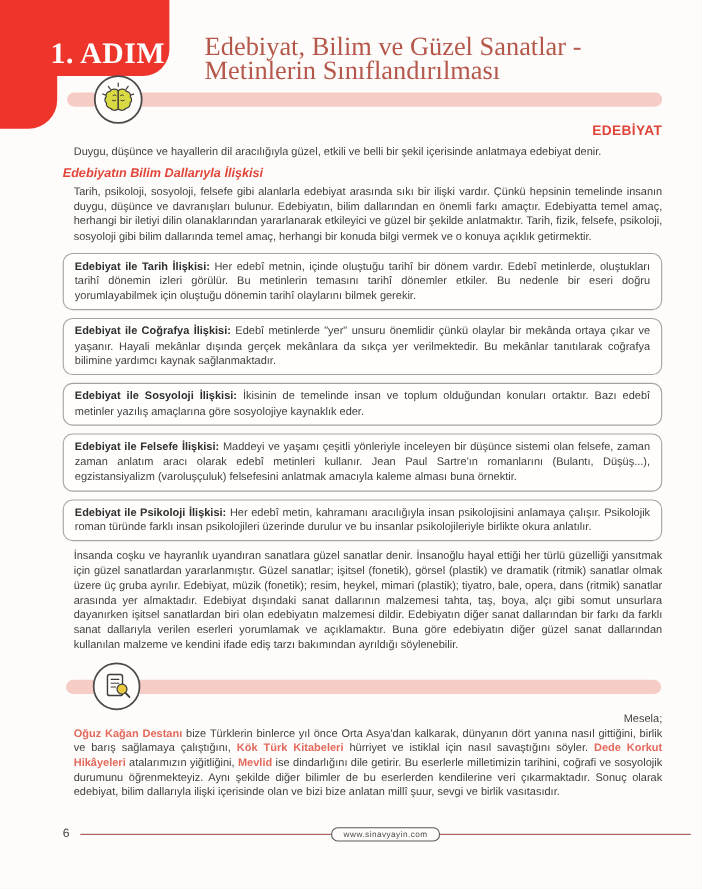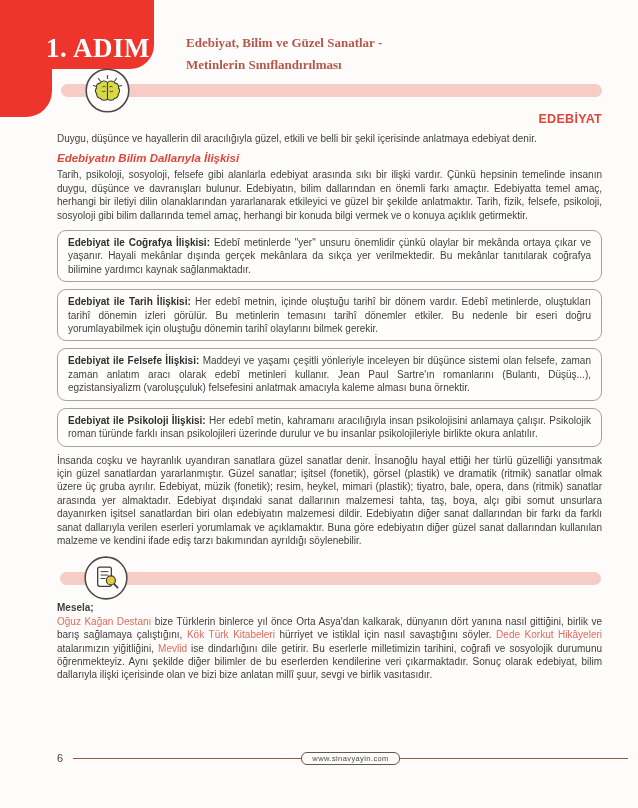--- a/index.html
+++ b/index.html
@@ -18,55 +18,55 @@
     position:absolute; top:0; left:0; width:154px; height:69px;
     background:#ee352b; border-radius:0 0 24px 0;
   }
   .step-label {
     position:absolute; top:33px; left:42px; width:112px;
     font-family:"Liberation Serif", serif; font-weight:bold;
     font-size:27px; color:#ffffff; text-align:center; letter-spacing:.5px;
   }
   .page-title {
     position:absolute; top:32px; left:186px; width:400px;
-    font-family:"Liberation Serif", serif; font-weight:bold;
-    font-size:13px; line-height:22px; color:#b5574a;
+    font-family:"Liberation Serif", serif; font-weight:normal;
+    font-size:24px; line-height:22px; color:#b5574a;
   }
   .pink-bar {
     position:absolute; left:61px; width:541px; height:13px;
     background:#f5ccc6; border-radius:7px;
   }
   .bar-1 { top:84px; }
   .icon-circle { position:absolute; }
   .icon-brain { top:67px; left:84px; }
   
   .content { position:absolute; top:112px; left:57px; width:545px; }
   .h-edebiyat {
     text-align:right; font-size:12.5px; font-weight:bold;
     color:#e0453a; letter-spacing:.3px; margin-bottom:6px;
   }
-  .para { font-size:10px; line-height:13.4px; text-align:justify; color:#3f3f3f; }
+  .para { font-size:10px; line-height:13.4px; text-align:justify; color:#3f3f3f;margin-left:10px; }
   .mb { margin-bottom:5px; }
   .h-section {
     color:#e0453a; font-weight:bold; font-size:11.5px; margin:7px 0 4px;font-style:italic;
   }
   .box {
     border:1px solid #a3a3a3; border-radius:9px; background:#fffefd;
     padding:5px 10px; margin-bottom:7px;
   }
   .box-text { font-size:10px; line-height:13.4px; text-align:justify; }
   .box-text b { color:#2e2e2e; }
   
   .divider-2 { position:relative; height:46px; margin-top:8px; }
   .divider-2 .pink-bar2 {
     position:absolute; left:3px; top:17px; width:541px; height:13px;
     background:#f5ccc6; border-radius:7px;
   }
   .divider-2 .icon-doc { position:absolute; left:26px; top:0; }
-  .hl { color:#e2695c; }
+  .hl { color:#e2695c;font-weight:bold; }
   
   .footer {
     position:absolute; top:752px; left:57px; right:10px;
     display:flex; align-items:center;
   }
   .page-number { font-size:11px; color:#3f3f3f; margin-right:10px; }
   .footer-rule {
     flex:1; display:flex; align-items:center; justify-content:center;
     height:1px; background:#a0544c; position:relative;
   }
@@ -106,24 +106,27 @@
   </div>
 
   <div class="content">
     <div class="h-edebiyat">EDEBİYAT</div>
     <p class="para mb">Duygu, düşünce ve hayallerin dil aracılığıyla güzel, etkili ve belli bir şekil içerisinde anlatmaya edebiyat denir.</p>
 
     <div class="h-section">Edebiyatın Bilim Dallarıyla İlişkisi</div>
     <p class="para" style="margin-bottom:8px;">Tarih, psikoloji, sosyoloji, felsefe gibi alanlarla edebiyat arasında sıkı bir ilişki vardır. Çünkü hepsinin temelinde insanın duygu, düşünce ve davranışları bulunur. Edebiyatın, bilim dallarından en önemli farkı amaçtır. Edebiyatta temel amaç, herhangi bir iletiyi dilin olanaklarından yararlanarak etkileyici ve güzel bir şekilde anlatmaktır. Tarih, fizik, felsefe, psikoloji, sosyoloji gibi bilim dallarında temel amaç, herhangi bir konuda bilgi vermek ve o konuya açıklık getirmektir.</p>
 
     <div class="box">
+      <p class="box-text"><b>Edebiyat ile Tarih İlişkisi:</b> <span>Her edebî metnin, içinde oluştuğu tarihî bir dönem vardır. Edebî metinlerde, oluştukları tarihî dönemin izleri görülür. Bu metinlerin temasını tarihî dönemler etkiler. Bu nedenle bir eseri doğru yorumlayabilmek için oluştuğu dönemin tarihî olaylarını bilmek gerekir.</span></p>
+    </div>
+    <div class="box">
       <p class="box-text"><b>Edebiyat ile Coğrafya İlişkisi:</b> <span>Edebî metinlerde "yer" unsuru önemlidir çünkü olaylar bir mekânda ortaya çıkar ve yaşanır. Hayali mekânlar dışında gerçek mekânlara da sıkça yer verilmektedir. Bu mekânlar tanıtılarak coğrafya bilimine yardımcı kaynak sağlanmaktadır.</span></p>
     </div>
     <div class="box">
-      <p class="box-text"><b>Edebiyat ile Tarih İlişkisi:</b> <span>Her edebî metnin, içinde oluştuğu tarihî bir dönem vardır. Edebî metinlerde, oluştukları tarihî dönemin izleri görülür. Bu metinlerin temasını tarihî dönemler etkiler. Bu nedenle bir eseri doğru yorumlayabilmek için oluştuğu dönemin tarihî olaylarını bilmek gerekir.</span></p>
+      <p class="box-text"><b>Edebiyat ile Sosyoloji İlişkisi:</b> <span>İkisinin de temelinde insan ve toplum olduğundan konuları ortaktır. Bazı edebî metinler yazılış amaçlarına göre sosyolojiye kaynaklık eder.</span></p>
     </div>
     <div class="box">
       <p class="box-text"><b>Edebiyat ile Felsefe İlişkisi:</b> <span>Maddeyi ve yaşamı çeşitli yönleriyle inceleyen bir düşünce sistemi olan felsefe, zaman zaman anlatım aracı olarak edebî metinleri kullanır. Jean Paul Sartre'ın romanlarını (Bulantı, Düşüş...), egzistansiyalizm (varoluşçuluk) felsefesini anlatmak amacıyla kaleme alması buna örnektir.</span></p>
     </div>
     <div class="box">
       <p class="box-text"><b>Edebiyat ile Psikoloji İlişkisi:</b> <span>Her edebî metin, kahramanı aracılığıyla insan psikolojisini anlamaya çalışır. Psikolojik roman türünde farklı insan psikolojileri üzerinde durulur ve bu insanlar psikolojileriyle birlikte okura anlatılır.</span></p>
     </div>
 
     <p class="para">İnsanda coşku ve hayranlık uyandıran sanatlara güzel sanatlar denir. İnsanoğlu hayal ettiği her türlü güzelliği yansıtmak için güzel sanatlardan yararlanmıştır. Güzel sanatlar; işitsel (fonetik), görsel (plastik) ve dramatik (ritmik) sanatlar olmak üzere üç gruba ayrılır. Edebiyat, müzik (fonetik); resim, heykel, mimari (plastik); tiyatro, bale, opera, dans (ritmik) sanatlar arasında yer almaktadır. Edebiyat dışındaki sanat dallarının malzemesi tahta, taş, boya, alçı gibi somut unsurlara dayanırken işitsel sanatlardan biri olan edebiyatın malzemesi dildir. Edebiyatın diğer sanat dallarından bir farkı da farklı sanat dallarıyla verilen eserleri yorumlamak ve açıklamaktır. Buna göre edebiyatın diğer güzel sanat dallarından kullanılan malzeme ve kendini ifade ediş tarzı bakımından ayrıldığı söylenebilir.</p>
 
@@ -137,21 +140,21 @@
             <line x1="18" y1="17" x2="26" y2="17"></line>
             <line x1="18" y1="20.5" x2="26" y2="20.5"></line>
             <line x1="18" y1="24" x2="23" y2="24"></line>
           </g>
           <circle cx="28.5" cy="26" r="4.6" fill="#e8c93f" stroke="#3c3c3c" stroke-width="1.2"></circle>
           <line x1="31.8" y1="29.5" x2="35.3" y2="33.3" stroke="#3c3c3c" stroke-width="1.8" stroke-linecap="round"></line>
         </svg>
       </div>
     </div>
 
-    <p class="para" style="text-align:left;font-weight:bold;">Mesela;</p>
+    <p class="para" style="text-align:right;">Mesela;</p>
     <p class="para"><span class="hl">Oğuz Kağan Destanı</span><span> bize Türklerin binlerce yıl önce Orta Asya'dan kalkarak, dünyanın dört yanına nasıl gittiğini, birlik ve barış sağlamaya çalıştığını, </span><span class="hl">Kök Türk Kitabeleri</span><span> hürriyet ve istiklal için nasıl savaştığını söyler. </span><span class="hl">Dede Korkut Hikâyeleri</span><span> atalarımızın yiğitliğini, </span><span class="hl">Mevlid</span><span> ise dindarlığını dile getirir. Bu eserlerle milletimizin tarihini, coğrafi ve sosyolojik durumunu öğrenmekteyiz. Aynı şekilde diğer bilimler de bu eserlerden kendilerine veri çıkarmaktadır. Sonuç olarak edebiyat, bilim dallarıyla ilişki içerisinde olan ve bizi bize anlatan millî şuur, sevgi ve birlik vasıtasıdır.</span></p>
   </div>
 
   <div class="footer">
     <span class="page-number">6</span>
     <div class="footer-rule">
       <span class="site-badge">www.sinavyayin.com</span>
     </div>
   </div>
 

